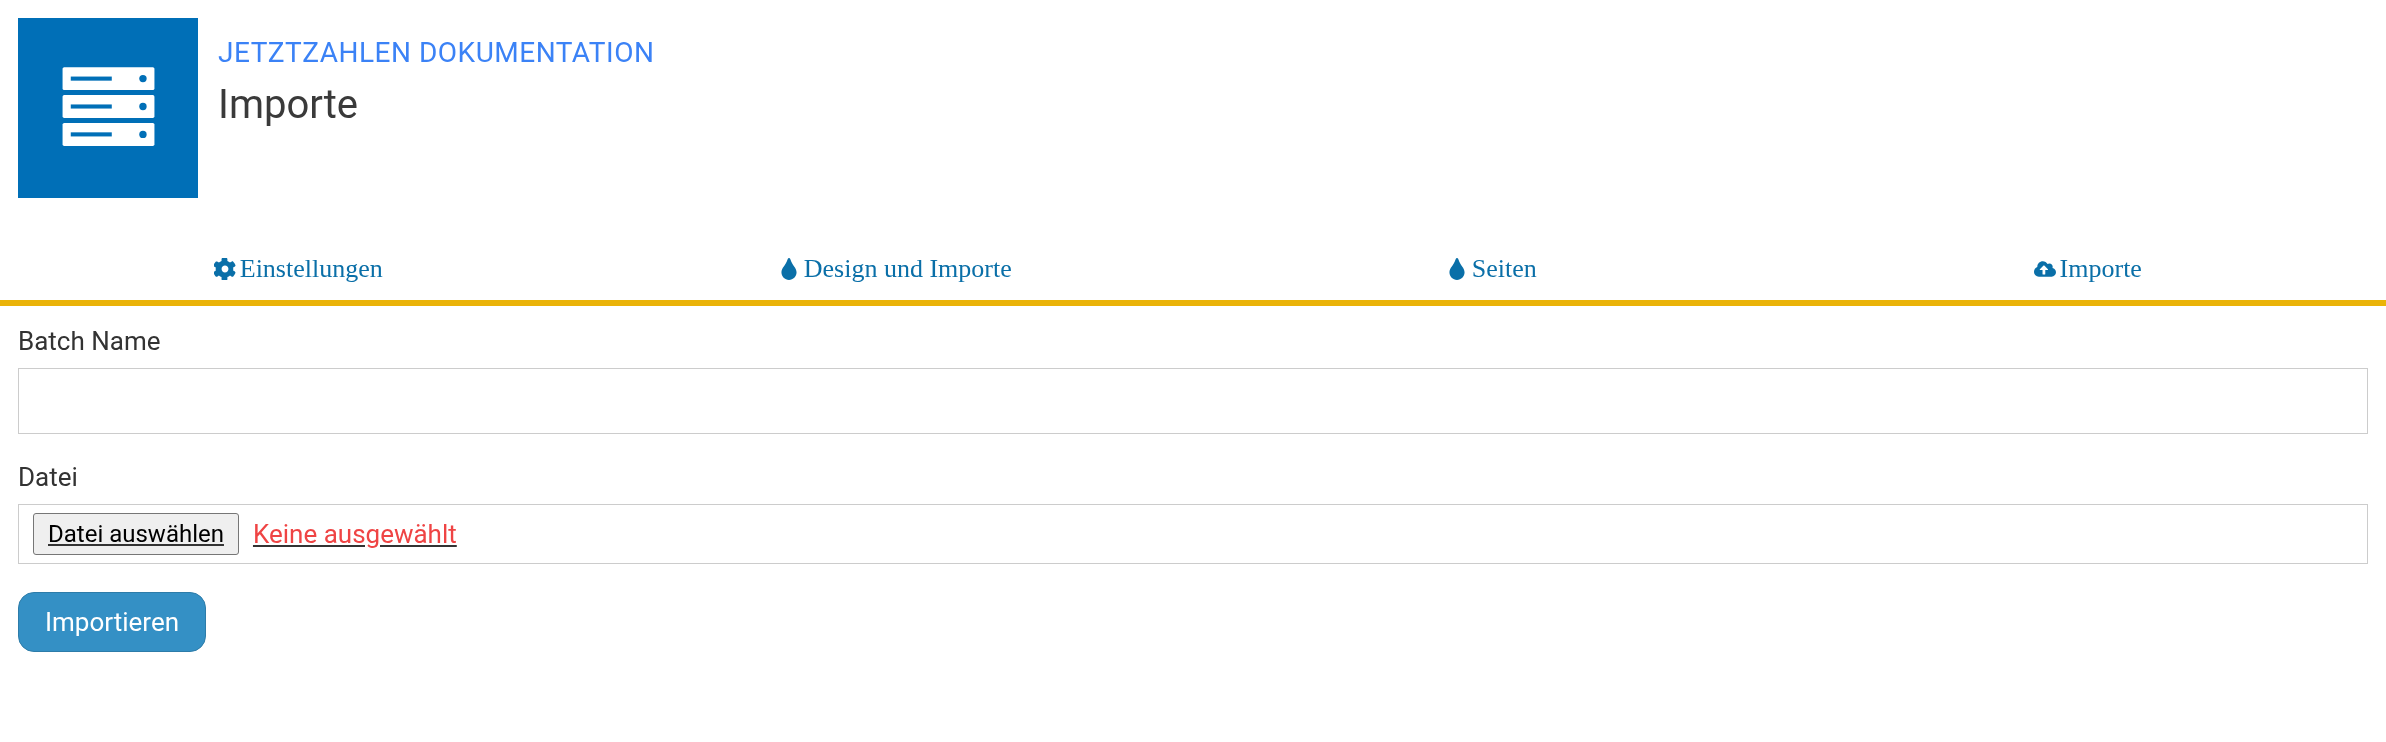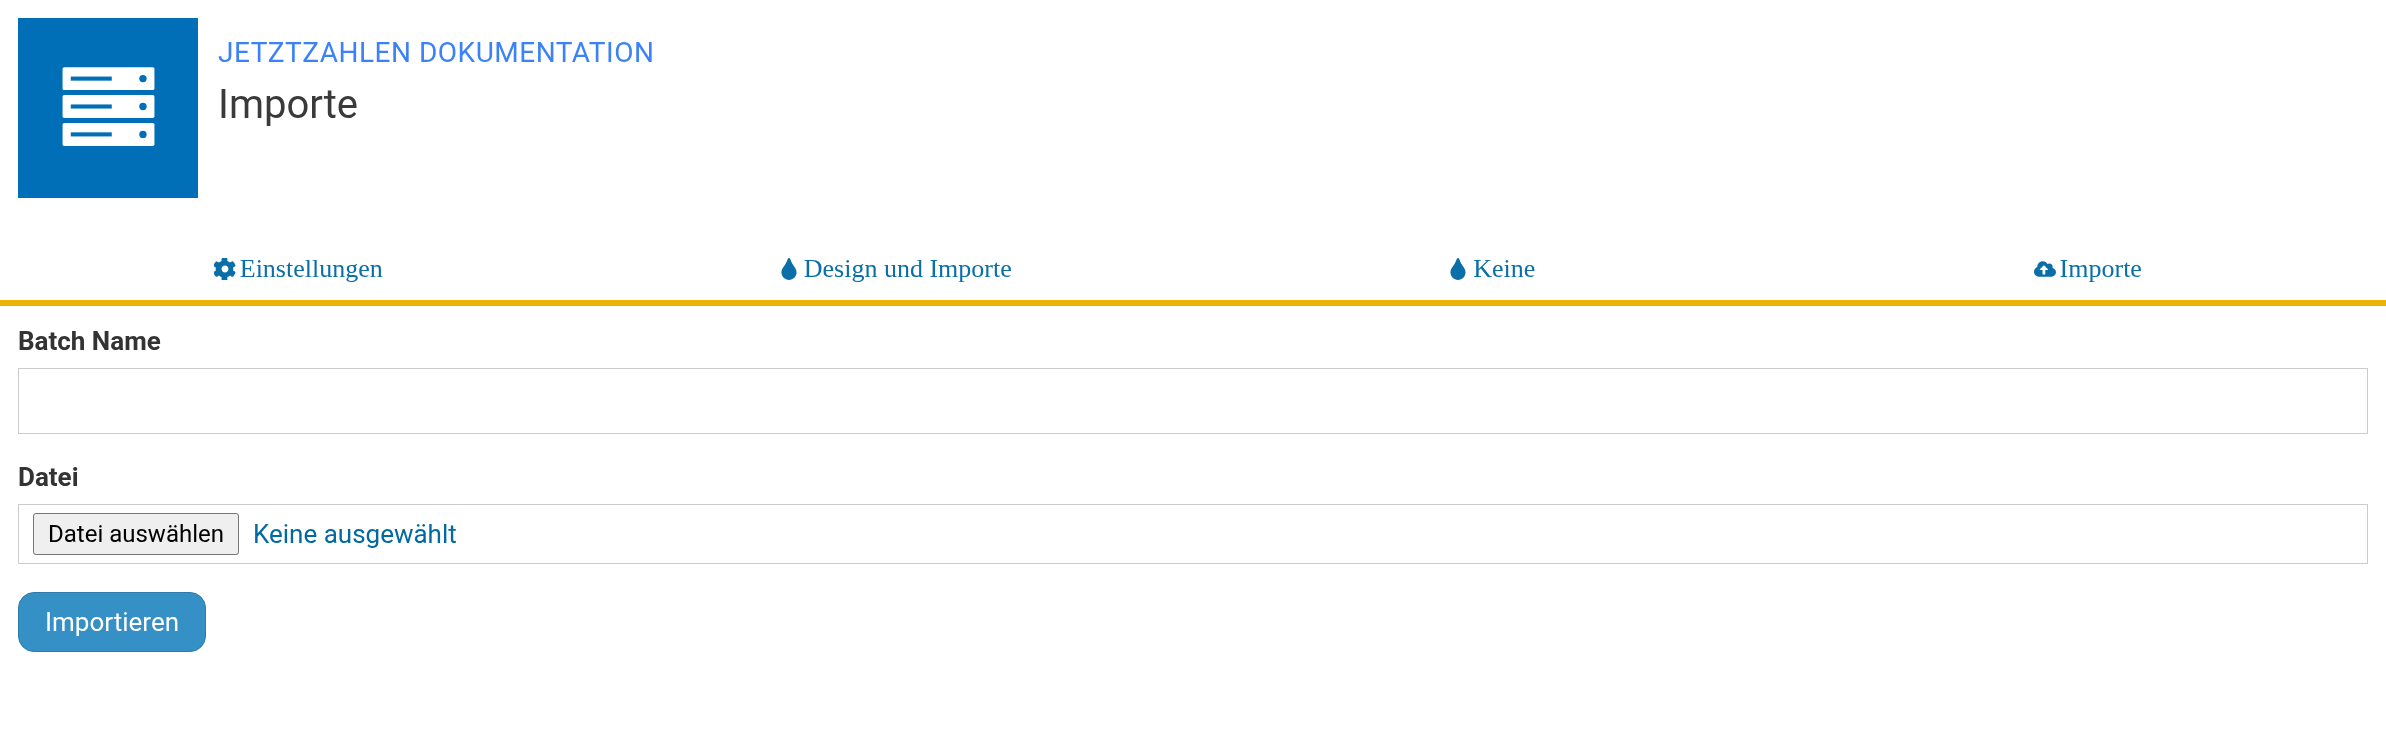--- a/index.html
+++ b/index.html
@@ -80,53 +80,54 @@
       padding: 20px 18px;
     }
     .form-group {
       margin-bottom: 28px;
     }
     .form-label {
       display: block;
       font-size: 26px;
       color: #333;
       margin-bottom: 12px;
-      font-weight: 700;
+      font-weight: 400;
     }
     .text-input {
       width: 100%;
       height: 66px;
       border: 1px solid #ccc;
       background: #fff;
       font-size: 20px;
       padding: 0 14px;
       outline: none;
     }
     .file-input-wrapper {
       width: 100%;
       height: 60px;
       border: 1px solid #ccc;
       background: #fff;
       display: flex;
       align-items: center;
       padding: 0 14px;
       gap: 14px;
+      text-decoration: underline;
     }
     .file-select-btn {
       border: 1px solid #767676;
       background: #efefef;
       padding: 6px 14px;
       font-size: 24px;
       font-family: inherit;
       cursor: pointer;
       border-radius: 3px;
     }
     .file-status {
       font-size: 26px;
-      color: #0369a1;
+      color: #ef4444;
     }
     .submit-btn {
       background: #3490c5;
       border: 1px solid #2d7ca9;
       color: #fff;
       font-size: 26px;
       padding: 14px 26px;
       border-radius: 16px;
       cursor: pointer;
       font-family: inherit;
@@ -173,21 +174,21 @@
         </svg>
     </span>
     <span>Design und Importe</span>
   </div>
   <div class="tab">
     <span class="tab-icon">
       <svg viewBox="0 0 352 512">
           <path d="M205.22 22.09c-7.94-28.78-49.44-30.12-58.44 0C100.01 179.85 0 222.72 0 333.91 0 432.35 78.72 512 176 512s176-79.65 176-178.09c0-111.19-100.01-154.06-146.78-311.82z"></path>
         </svg>
     </span>
-    <span>Keine</span>
+    <span>Seiten</span>
   </div>
   <div class="tab">
     <span class="tab-icon">
       <svg viewBox="0 0 640 512">
           <path d="M537.6 226.6c4.1-10.7 6.4-22.4 6.4-34.6 0-53-43-96-96-96-19.7 0-38.1 6-53.3 16.2C367 64.2 315.3 32 256 32 167.6 32 96 103.6 96 192c0 2.7.1 5.4.2 8.1C40.2 219.8 0 273.2 0 336c0 79.5 64.5 144 144 144h368c70.7 0 128-57.3 128-128 0-61.9-44-113.6-102.4-125.4zM393.4 288H328v112c0 8.8-7.2 16-16 16h-48c-8.8 0-16-7.2-16-16V288h-65.4c-14.3 0-21.4-17.2-11.3-27.3l105.4-105.4c6.2-6.2 16.4-6.2 22.6 0l105.4 105.4c10.1 10.1 2.9 27.3-11.3 27.3z"></path>
         </svg>
     </span>
     <span>Importe</span>
   </div>
 </div>

